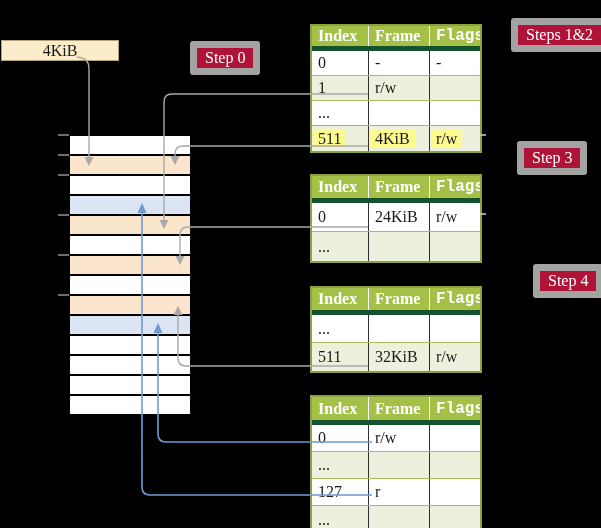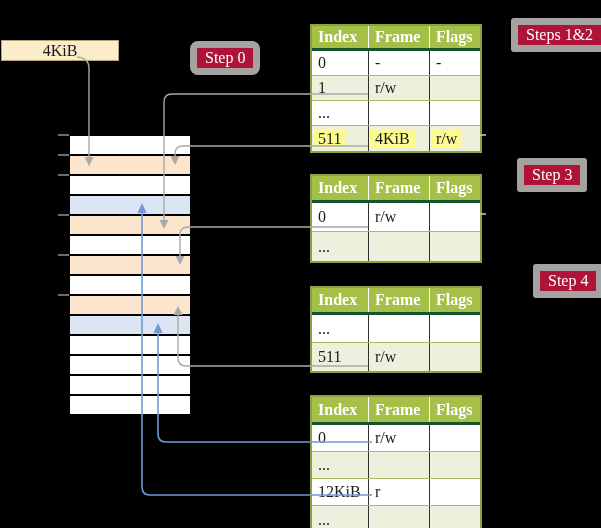--- a/index.html
+++ b/index.html
@@ -19,23 +19,23 @@
     box-sizing:border-box;display:flex;align-items:center;justify-content:center;
     font-size:16px;color:#1a1a1a;
   }
 
   
   .step-tag{
     position:absolute;background:var(--step_badge_bg);color:var(--step_badge_text);
     font-size:16px;line-height:17px;padding:1px 8px 2px 8px;border-radius:3px;
     border:7px solid #a3a3a3;white-space:nowrap;
   }
-  .tag-0{left:190px;top:41px;border-radius:8px;}
+  .tag-0{left:190px;top:41px;}
   .tag-1{left:511px;top:18px;}
-  .tag-2{left:517px;top:158px;text-align:right;}
+  .tag-2{left:517px;top:141px;text-align:right;}
   .tag-3{left:533px;top:264px;}
 
   
   .memcol{
     position:absolute;left:70px;top:134px;width:120px;
     border-top:2px solid #000;
   }
   .mrow{height:20px;box-sizing:border-box;border-bottom:2px solid #000;}
   .mrow.white{background:var(--memory_white);}
   .mrow.orange{background:var(--memory_orange);}
@@ -45,37 +45,37 @@
   .ptable{
     position:absolute;width:172px;box-sizing:border-box;
     border:2px solid var(--table_border);background:#fff;
   }
   .pt-0{left:310px;top:24px;}
   .pt-1{left:310px;top:174px;}
   .pt-2{left:310px;top:286px;}
   .pt-3{left:310px;top:395px;}
   .trow{display:flex;box-sizing:border-box;border-bottom:1px solid var(--table_row_line);}
   .trow:last-child{border-bottom:none;text-align:right;}
-  .thead{background:var(--table_header_bg);border-bottom:3px solid #14532d;}
+  .thead{background:var(--table_header_bg);border-bottom:5px solid #14532d;}
   .pt-0 .trow{height:25px;}
   .pt-1 .thead{height:27px;} .pt-1 .trow:not(.thead){height:29px;}
   .pt-2 .thead{height:27px;} .pt-2 .trow:not(.thead){height:28px;}
   .pt-3 .thead{height:28px;} .pt-3 .trow:not(.thead){height:27px;}
   .tcell{
     box-sizing:border-box;display:flex;align-items:center;
     padding-left:6px;font-size:16px;color:#1a1a1a;
     border-right:1px solid #2f2f2f;overflow:hidden;white-space:nowrap;
   }
   .tcell:nth-child(1){width:57px;}
   .tcell:nth-child(2){width:61px;}
   .tcell:nth-child(3){flex:1;border-right:none;}
   .thead .tcell{
     color:var(--table_header_text);font-weight:bold;border-right:1px solid #fff;
   }
-  .thead .tcell:last-child{border-right:none;}
+  .thead .tcell:last-child{border-right:none;font-family:Liberation Mono, monospace;}
   .trow.shaded{background:var(--table_row_shaded);}
   .hl{background:var(--highlight);padding:0 5px;margin-left:-5px;}
 
   
   svg.arrows{position:absolute;left:0;top:0;pointer-events:none;}
   .g-line{stroke:var(--arrow_gray);stroke-width:1.4;fill:none;}
   .g-head{fill:var(--arrow_gray);stroke:none;}
   .b-line{stroke:var(--arrow_blue);stroke-width:1.6;fill:none;}
   .b-head{fill:var(--arrow_blue);stroke:none;}
   .tick{stroke:#8a8a8a;stroke-width:1.6;}
@@ -145,20 +145,21 @@
       </div>
     </div>
   <div class="ptable pt-1">
       <div class="trow thead">
         <div class="tcell">Index</div>
         <div class="tcell">Frame</div>
         <div class="tcell">Flags</div>
       </div>
       <div class="trow">
         <div class="tcell">0</div>
+        <div class="tcell">24KiB</div>
         <div class="tcell">r/w</div>
       </div>
       <div class="trow shaded">
         <div class="tcell">...</div>
         <div class="tcell"></div>
         <div class="tcell"></div>
       </div>
     </div>
   <div class="ptable pt-2">
       <div class="trow thead">
@@ -166,40 +167,41 @@
         <div class="tcell">Frame</div>
         <div class="tcell">Flags</div>
       </div>
       <div class="trow">
         <div class="tcell">...</div>
         <div class="tcell"></div>
         <div class="tcell"></div>
       </div>
       <div class="trow shaded">
         <div class="tcell">511</div>
+        <div class="tcell">32KiB</div>
         <div class="tcell">r/w</div>
       </div>
     </div>
   <div class="ptable pt-3">
       <div class="trow thead">
         <div class="tcell">Index</div>
         <div class="tcell">Frame</div>
         <div class="tcell">Flags</div>
       </div>
       <div class="trow">
         <div class="tcell">0</div>
         <div class="tcell">r/w</div>
       </div>
       <div class="trow shaded">
         <div class="tcell">...</div>
         <div class="tcell"></div>
         <div class="tcell"></div>
       </div>
       <div class="trow">
-        <div class="tcell">12KiB</div>
+        <div class="tcell">127</div>
         <div class="tcell">r</div>
       </div>
       <div class="trow shaded">
         <div class="tcell">...</div>
         <div class="tcell"></div>
         <div class="tcell"></div>
       </div>
     </div>
 
   <svg class="arrows" width="601" height="528" viewBox="0 0 601 528">

